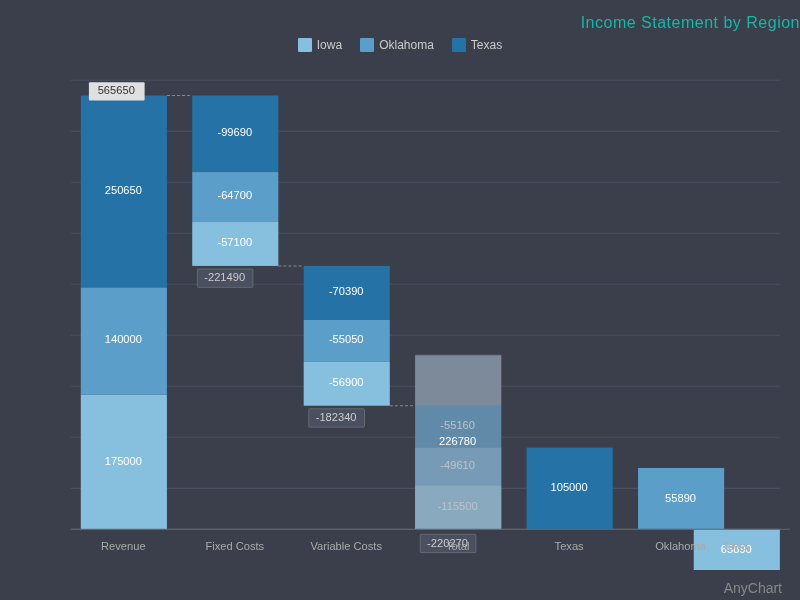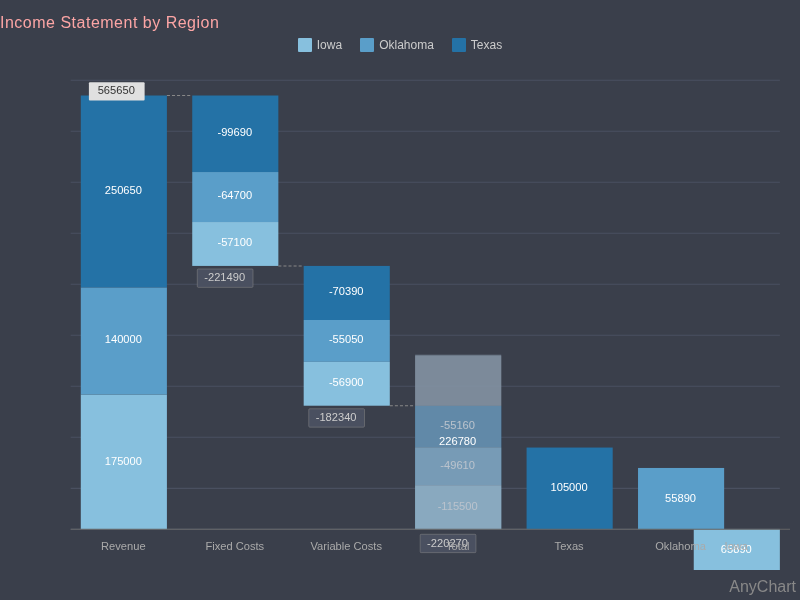--- a/index.html
+++ b/index.html
@@ -10,22 +10,22 @@
       overflow: hidden;
       font-family: Arial, sans-serif;
     }
     #chart-container {
       width: 800px;
       height: 600px;
       position: relative;
       background: #3a3f4b;
     }
     #chart-title {
-      text-align: left;
-      color: #fca5a5;
+      text-align: right;
+      color: #14b8a6;
       font-size: 16px;
       padding-top: 14px;
       letter-spacing: 0.5px;
     }
     #legend {
       display: flex;
       justify-content: center;
       align-items: center;
       gap: 18px;
       margin-top: 6px;
@@ -60,22 +60,22 @@
       dominant-baseline: middle;
     }
     .axis-label {
       font-size: 11px;
       fill: #aaaaaa;
       text-anchor: middle;
     }
     .anychart-credit {
       position: absolute;
       bottom: 4px;
-      right: 4px;
-      font-size: 16px;
+      right: 18px;
+      font-size: 14px;
       color: #888;
     }
   </style>
 </head>
 <body>
 
 <div id="chart-container">
   <div id="chart-title">Income Statement by Region</div>
   <div id="legend">
     <div class="legend-item">

